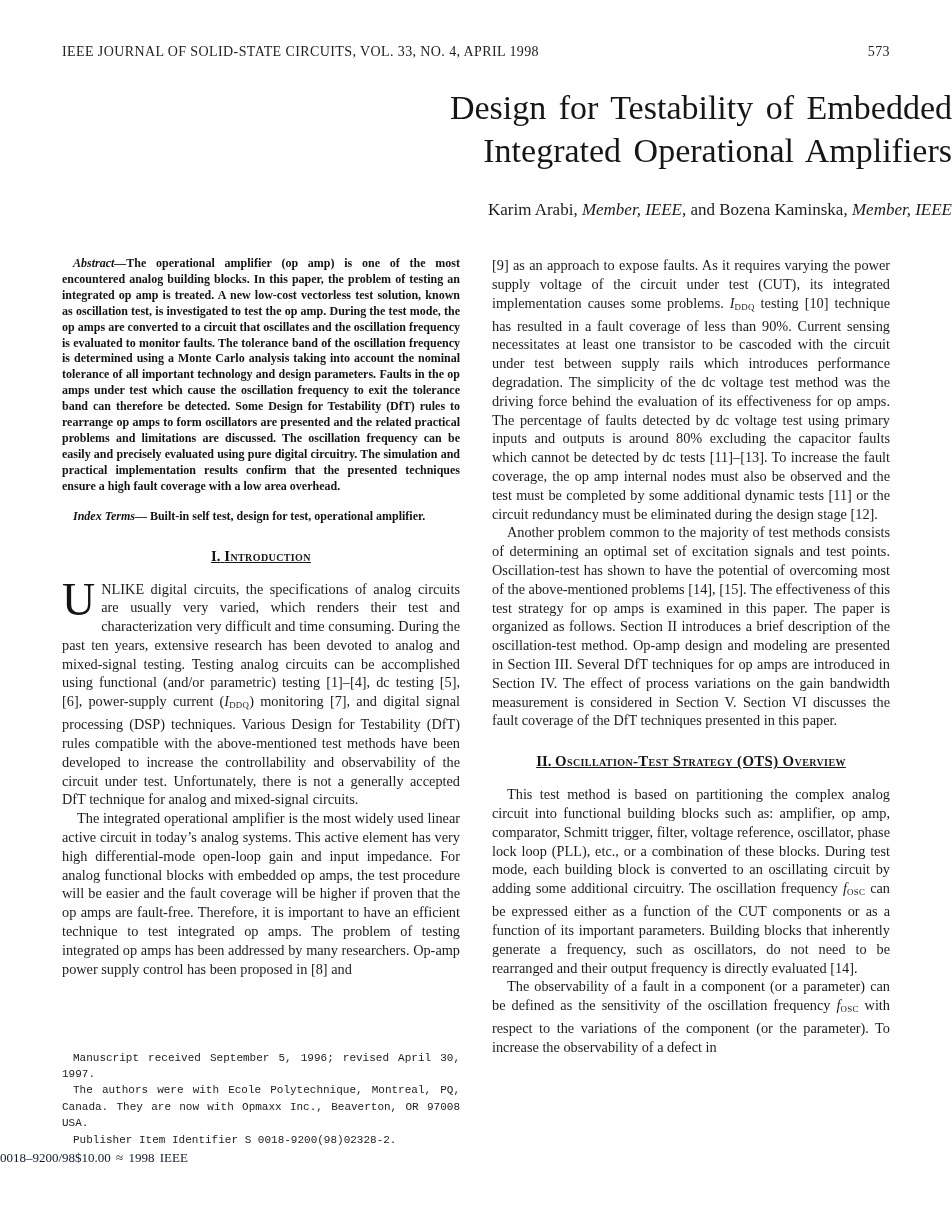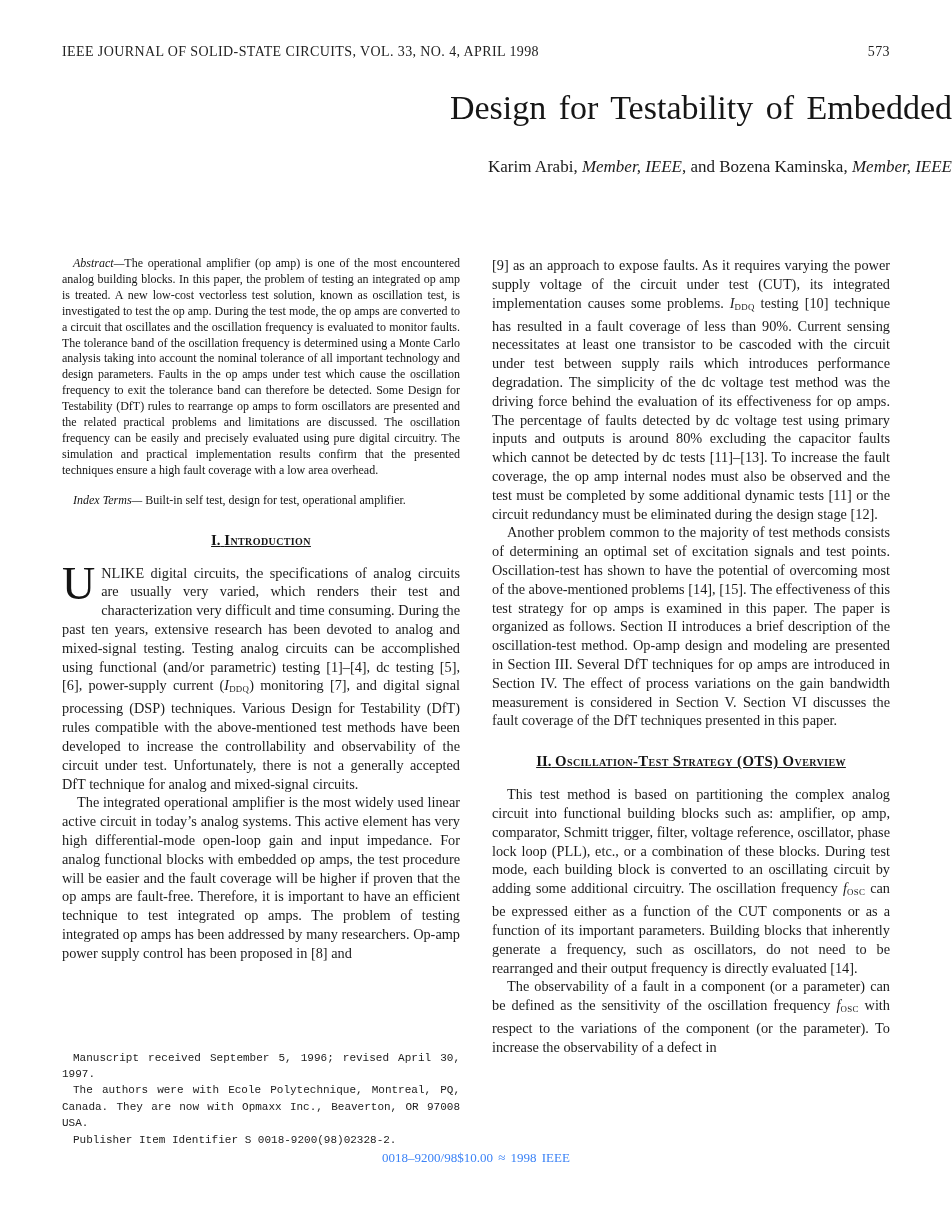--- a/index.html
+++ b/index.html
@@ -49,21 +49,21 @@
     top: 256px;
     left: 62px;
     width: 828px;
     height: 892px;
     display: flex;
     gap: 32px;
   }
   .col { width: 398px; text-align: justify; }
   .col-left { display: flex; flex-direction: column; }
   .abstract, .index-terms {
-    font-weight: normal;
+    font-weight: bold;
     font-size: 12px;
     line-height: 15.9px;
     text-indent: 11px;
     color: #141414;
   }
   .index-terms { margin-top: 14px; }
   .lbl-italic { font-style: italic; }
   .section-heading {
     text-align: center;
     font-size: 14.8px;
@@ -99,39 +99,39 @@
     line-height: 16.4px;
     color: #202020;
     font-family: Liberation Mono, monospace;
   }
   .footnote p { text-indent: 11px; }
   .footer-line {
     position: absolute;
     bottom: 66px;
     left: 0;
     width: 100%;
-    text-align: center;
     font-size: 13px;
-    color: #3b82f6;
+    color: #0f172a;
     word-spacing: 2px;
   }
 </style>
 </head>
 <body>
 
 <div class="page">
 
   <div class="running-head">
     <span>IEEE JOURNAL OF SOLID-STATE CIRCUITS, VOL. 33, NO. 4, APRIL 1998</span>
     <span>573</span>
   </div>
 
   <div class="title-block">
     <div class="paper-title">
       <div>Design for Testability of Embedded</div>
+      <div>Integrated Operational Amplifiers</div>
     </div>
     <div class="byline"><span>Karim Arabi, </span><span style="font-style: italic;">Member, IEEE</span><span>, and Bozena Kaminska, </span><span style="font-style: italic;">Member, IEEE</span></div>
   </div>
 
   <div class="columns">
 
     <div class="col col-left">
       <p class="abstract"><span class="lbl-italic">Abstract—</span><span>The operational amplifier (op amp) is one of the most encountered analog building blocks. In this paper, the problem of testing an integrated op amp is treated. A new low-cost vectorless test solution, known as oscillation test, is investigated to test the op amp. During the test mode, the op amps are converted to a circuit that oscillates and the oscillation frequency is evaluated to monitor faults. The tolerance band of the oscillation frequency is determined using a Monte Carlo analysis taking into account the nominal tolerance of all important technology and design parameters. Faults in the op amps under test which cause the oscillation frequency to exit the tolerance band can therefore be detected. Some Design for Testability (DfT) rules to rearrange op amps to form oscillators are presented and the related practical problems and limitations are discussed. The oscillation frequency can be easily and precisely evaluated using pure digital circuitry. The simulation and practical implementation results confirm that the presented techniques ensure a high fault coverage with a low area overhead.</span></p>
 
       <p class="index-terms"><span class="lbl-italic">Index Terms—</span><span> Built-in self test, design for test, operational amplifier.</span></p>

